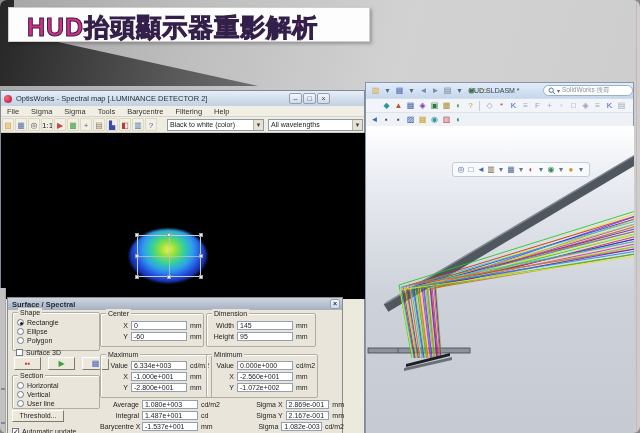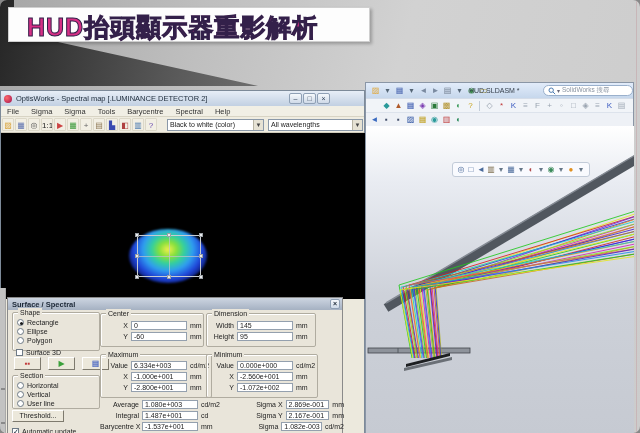--- a/index.html
+++ b/index.html
@@ -123,21 +123,21 @@
         <span class="winbtn">□</span>
         <span class="winbtn">×</span>
       </span>
     </div>
     <div class="ow-menubar">
       <span class="menu-item">File</span>
         <span class="menu-item">Sigma</span>
         <span class="menu-item">Sigma</span>
         <span class="menu-item">Tools</span>
         <span class="menu-item">Barycentre</span>
-        <span class="menu-item">Spectral</span>
+        <span class="menu-item">Filtering</span>
         <span class="menu-item">Help</span>
     </div>
     <div class="ow-toolbar">
       <span class="ow-tool" style="color: rgb(217, 164, 60);">▨</span>
         <span class="ow-tool" style="color: rgb(90, 111, 174);">▦</span>
         <span class="ow-tool" style="color: rgb(85, 85, 85);">◎</span>
         <span class="ow-tool" style="color: rgb(34, 34, 34);">1:1</span>
         <span class="ow-tool" style="color: rgb(204, 68, 68);">▶</span>
         <span class="ow-tool" style="color: rgb(58, 154, 58);">▦</span>
         <span class="ow-tool" style="color: rgb(102, 102, 102);">+</span>

